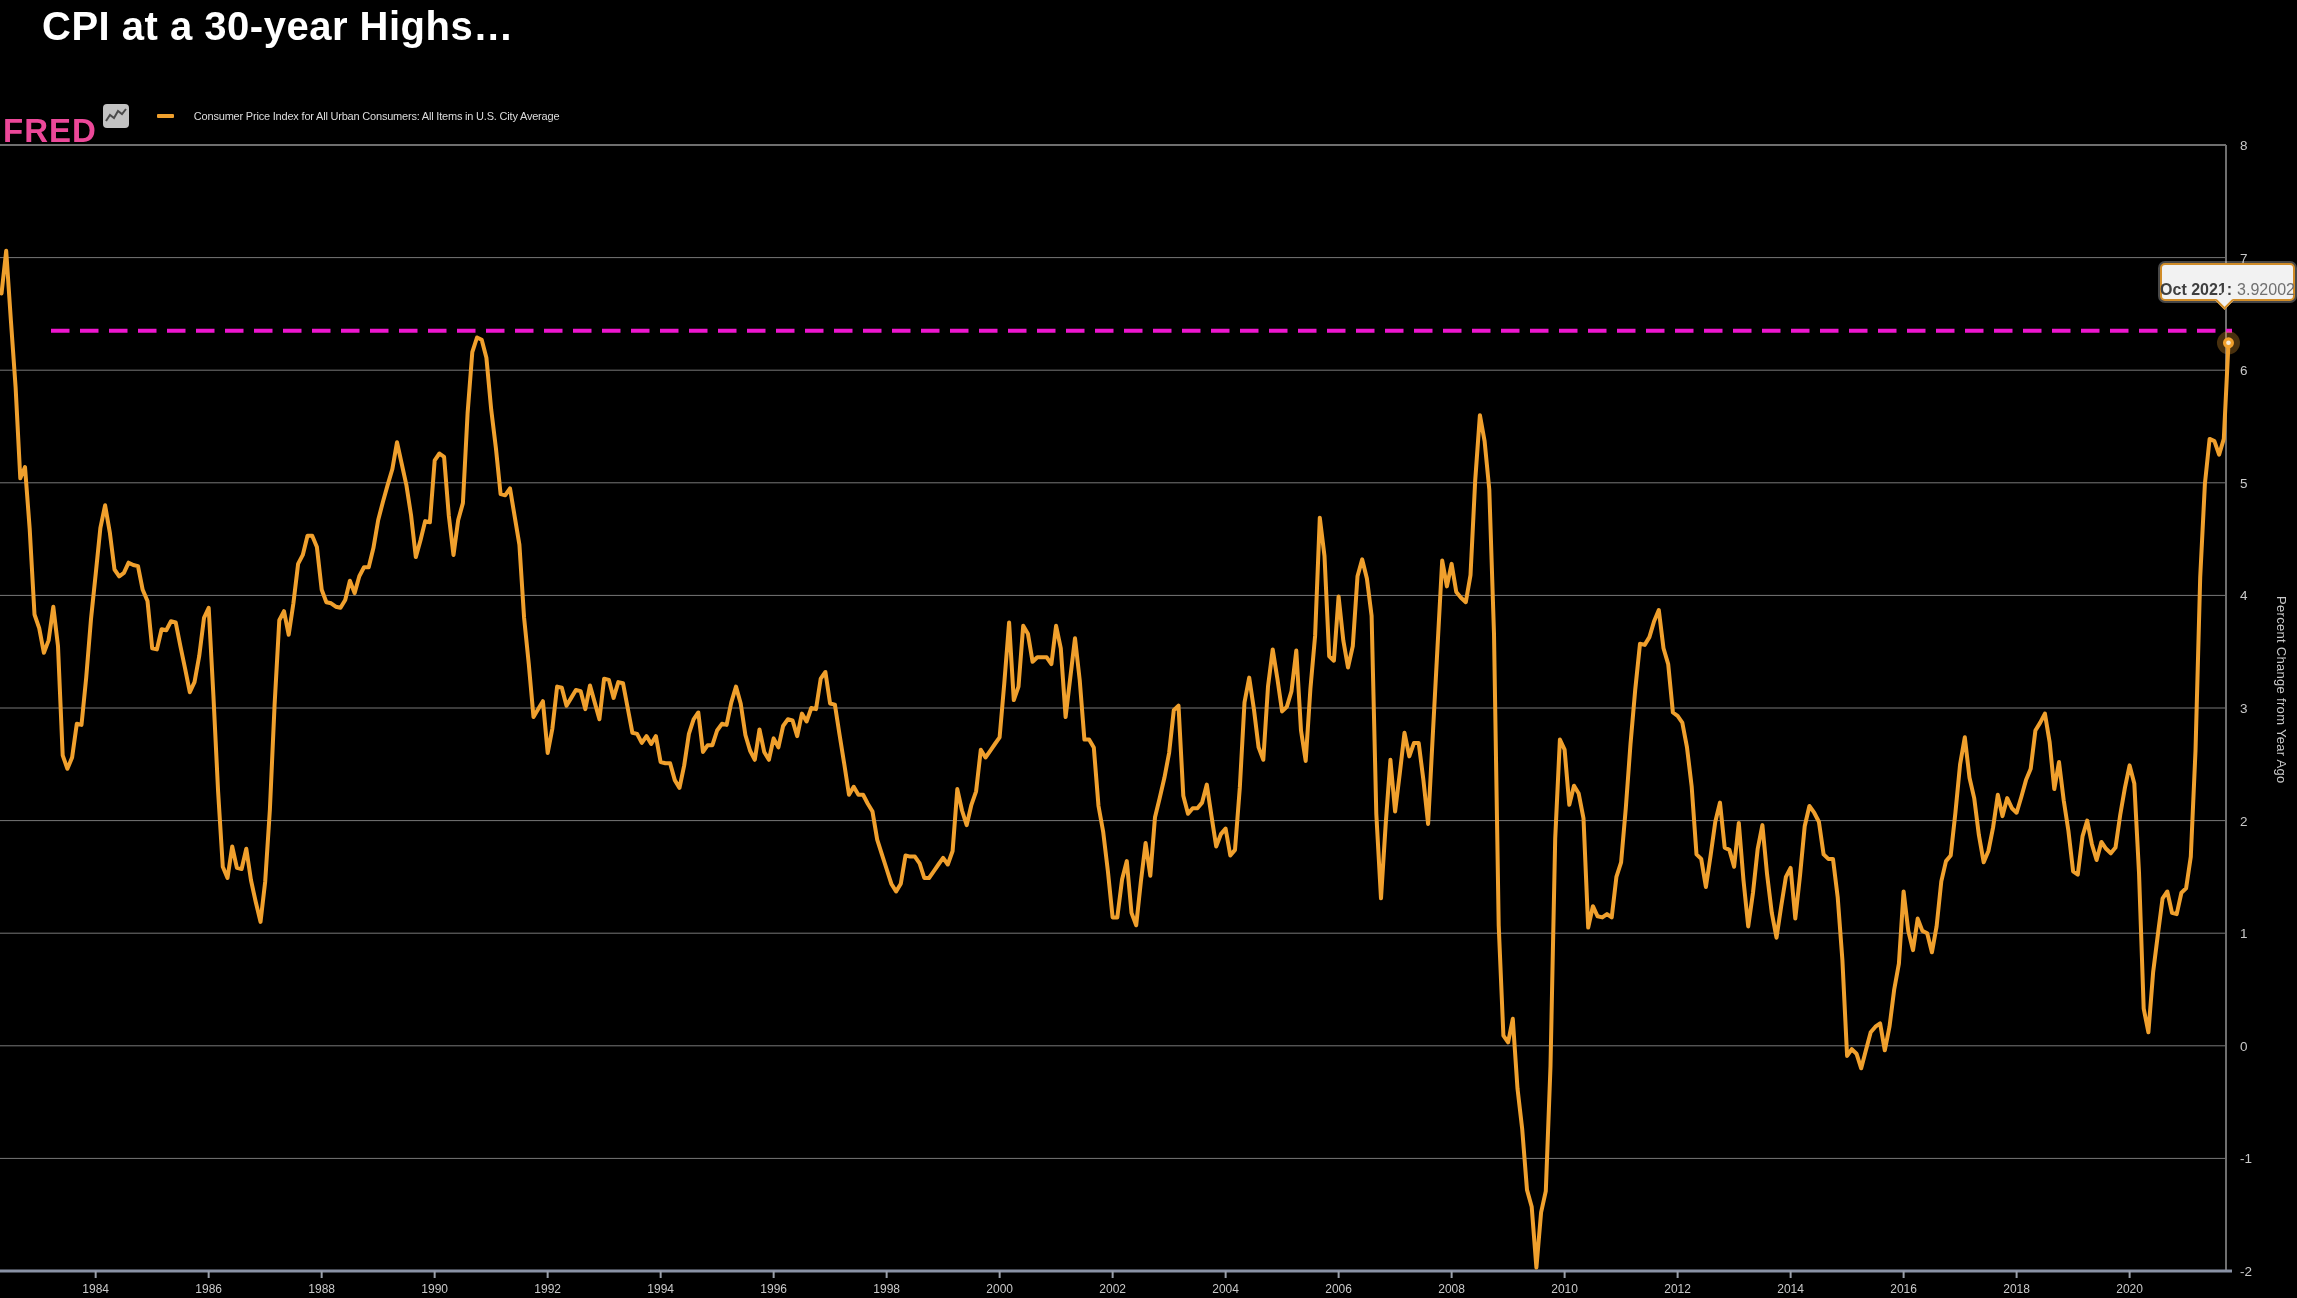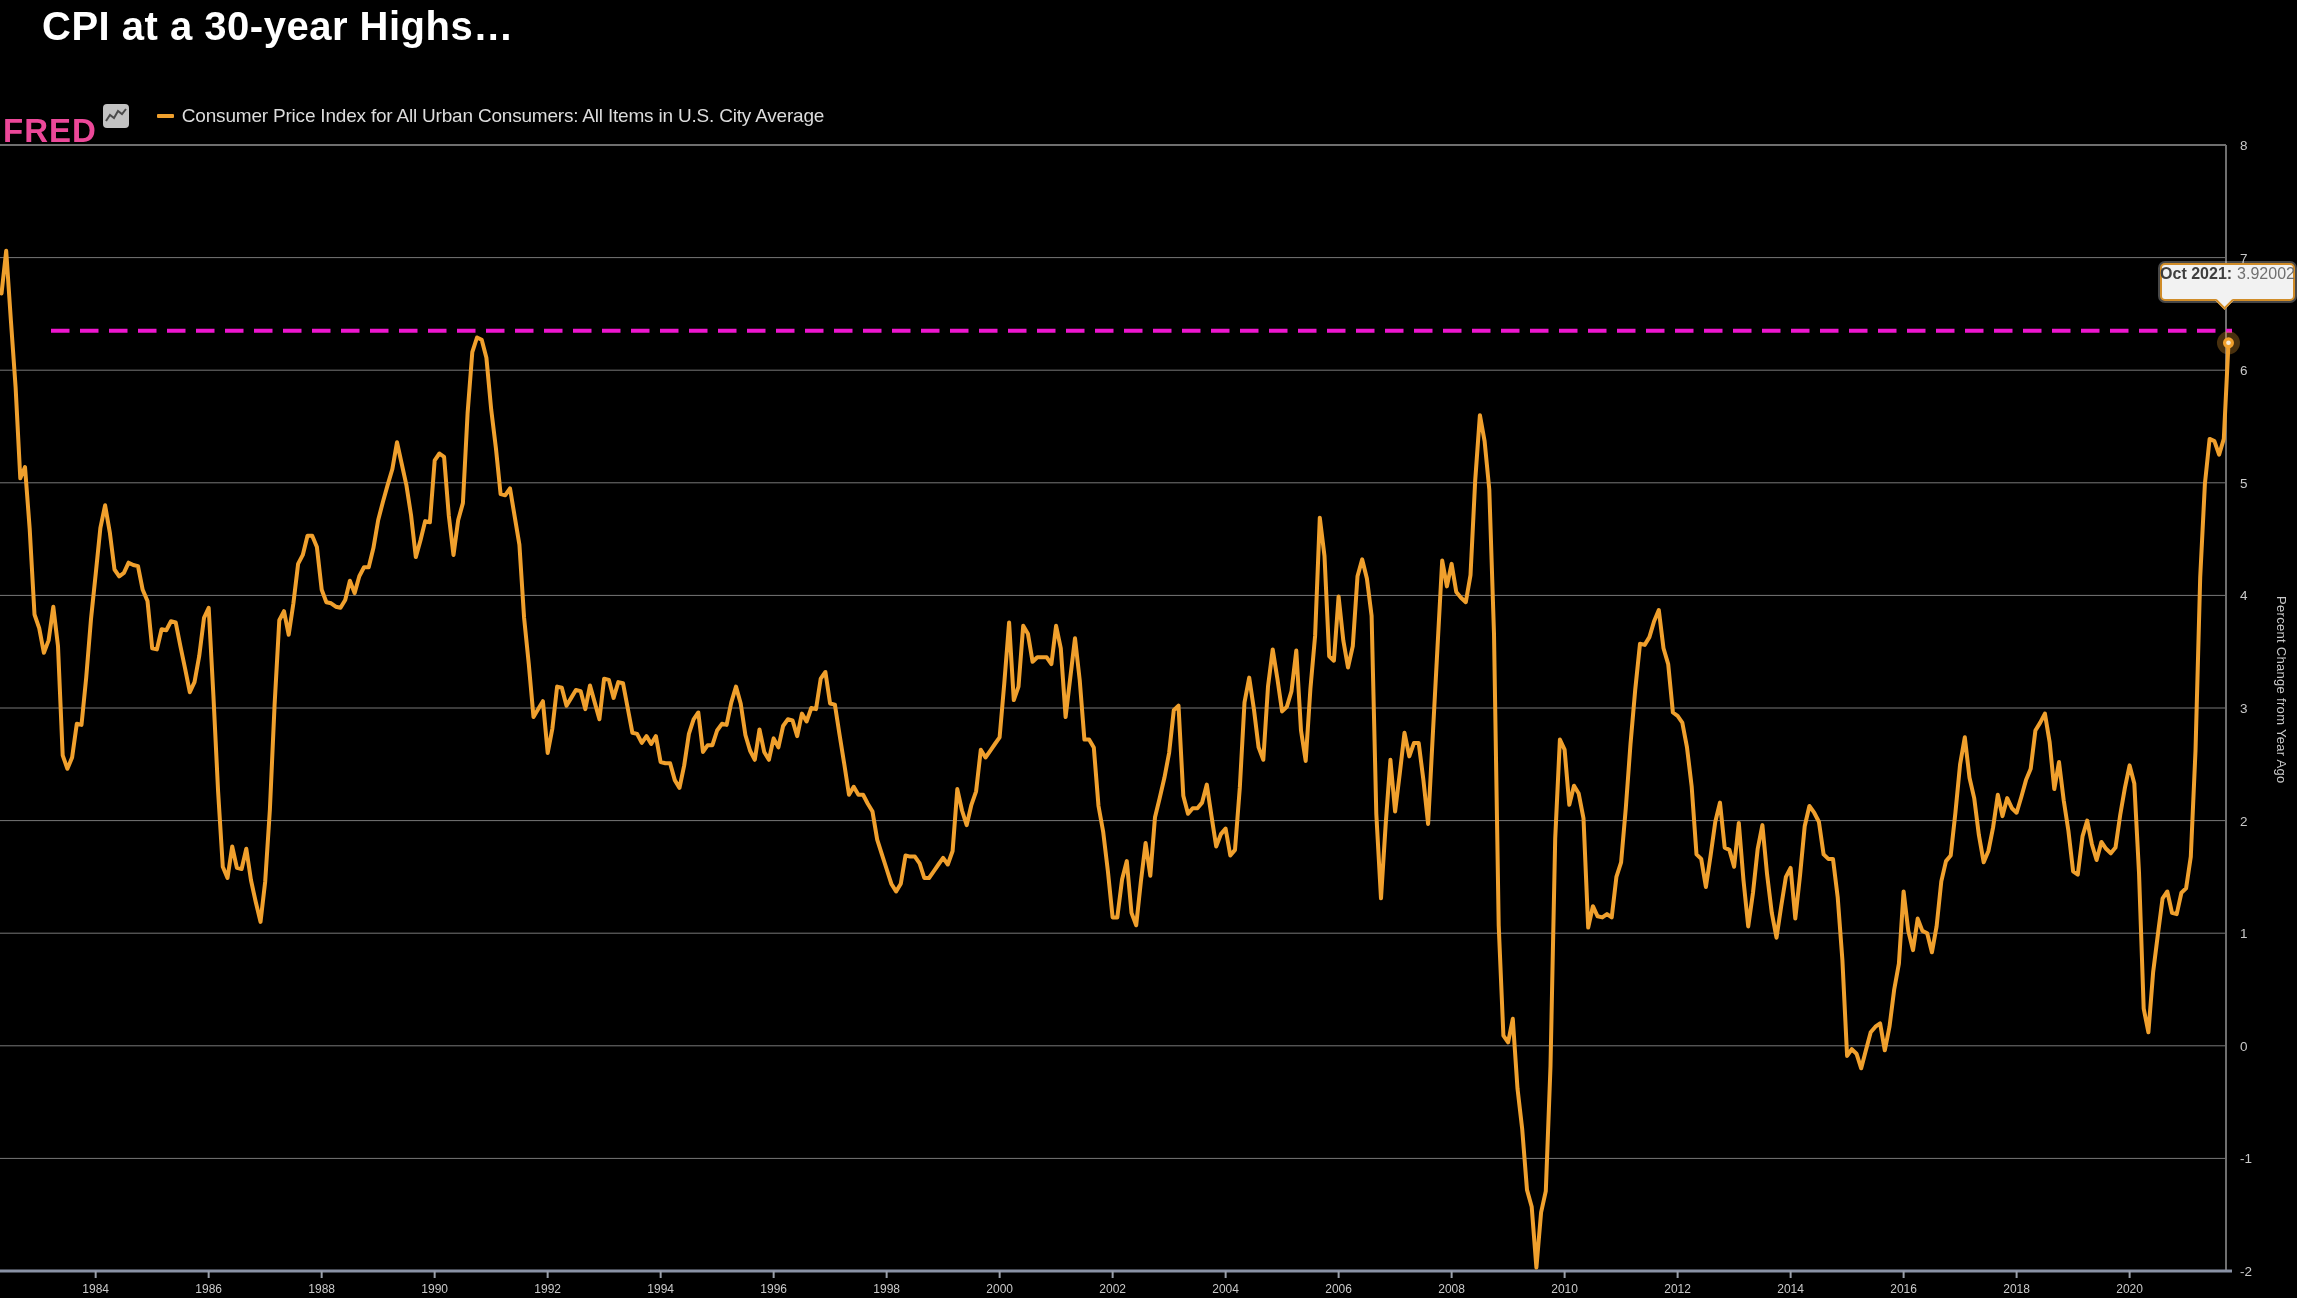--- a/index.html
+++ b/index.html
@@ -5,27 +5,27 @@
   html,body{margin:0;padding:0;background:#000;}
   #stage{position:relative;width:2297px;height:1298px;background:#000;overflow:hidden;
          font-family:"Liberation Sans", sans-serif;}
   #page-title{position:absolute;left:22px;top:4px;font-size:40px;font-weight:bold;color:#ffffff;letter-spacing:.5px;margin-left:20px;}
   #page-subtitle{position:absolute;left:22px;top:52px;font-size:28px;font-weight:bold;color:#ffffff;}
   #brand-row{position:absolute;left:3px;top:98px;height:36px;display:flex;align-items:center;}
   #fred-logo-text{font-size:33px;font-weight:800;color:#ec4899;letter-spacing:1px;font-style:normal;margin-top:30px;}
   #fred-logo-icon{display:inline-block;width:26px;height:24px;background:#c2c2c2;border-radius:4px;margin-left:6px;position:relative;}
   #fred-logo-icon svg{position:absolute;left:2px;top:2px;}
   #legend-key{display:inline-block;width:17px;height:4px;margin-left:28px;border-radius:1px;}
-  #legend-label{margin-left:8px;font-size:19px;letter-spacing:-0.2px;color:#dcdcdc;}
+  #legend-label{margin-left:20px;font-size:11px;letter-spacing:-0.2px;color:#dcdcdc;}
   #chart-svg{position:absolute;left:0;top:0;}
   #y-axis-title{position:absolute;left:2274px;top:596px;writing-mode:vertical-rl;
       font-size:13px;color:#c9c9c9;letter-spacing:.3px;}
   #tooltip{position:absolute;left:2160px;top:263px;width:135px;height:38px;background:#f2f2f2;
       border:2px solid #d08c28;border-radius:5px;box-sizing:border-box;
-      display:flex;align-items:flex-start;justify-content:center;gap:5px;white-space:nowrap;
+      display:flex;align-items:flex-end;justify-content:center;gap:5px;white-space:nowrap;
       box-shadow:0 0 0 2px rgba(255,255,255,.28), 2px 3px 7px rgba(0,0,0,.55);}
   #tooltip .t-label{font-size:16px;font-weight:bold;color:#3f3f3f;}
   #tooltip .t-value{font-size:16px;color:#707070;}
   #tooltip-pointer{position:absolute;left:2218px;top:294px;width:13px;height:13px;background:#f2f2f2;
       transform:rotate(45deg);border-right:2px solid #d08c28;border-bottom:2px solid #d08c28;box-sizing:border-box;}
 </style>
 </head>
 <body>
 
 <div id="stage">

